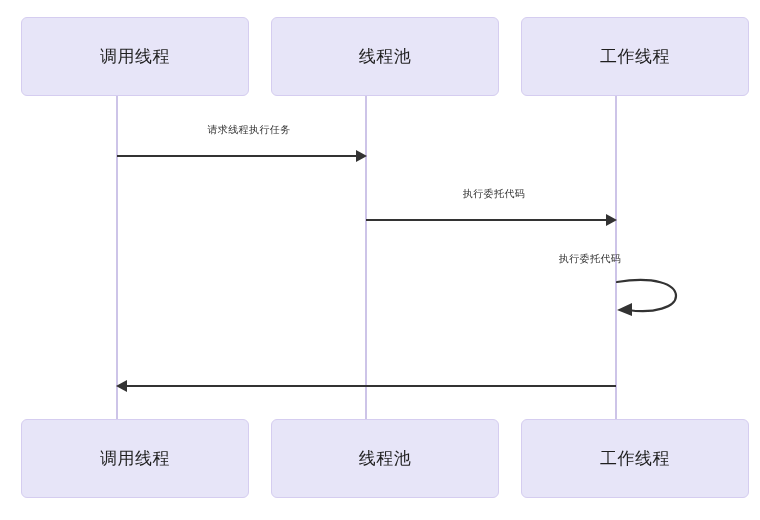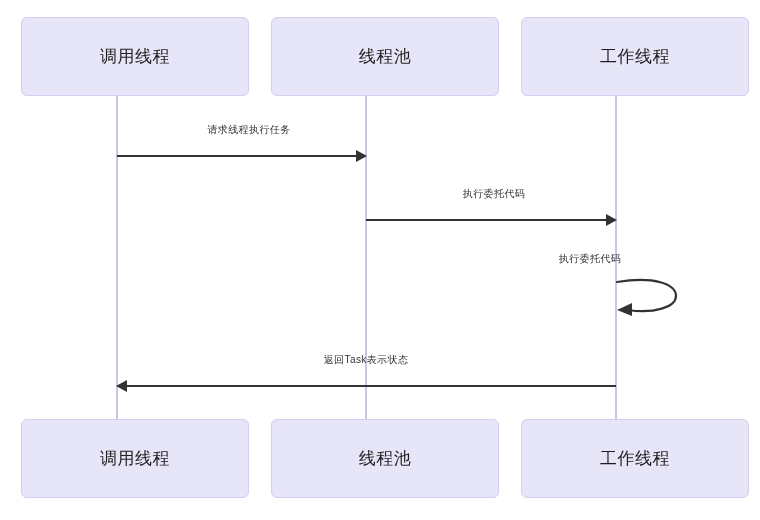--- a/index.html
+++ b/index.html
@@ -103,21 +103,20 @@
   <div class="msg-label" style="left:494px; top:189px;">执行委托代码</div>
   <div class="msg-line" style="left:366px; top:219px; width:246px;"></div>
   <div class="arrowhead right" style="left:606px; top:214px;"></div>
 
   <div class="msg-label" style="left:590px; top:254px;">执行委托代码</div>
   <svg class="self-loop-svg" style="left:612px; top:274px;" width="80" height="46" viewBox="0 0 80 46">
     <path d="M 5 8 C 42 2, 64 10, 64 22 C 64 33, 42 40, 16 36" fill="none" stroke="#333333" stroke-width="2.2" stroke-linecap="round"></path>
     <polygon points="20,29 20,42 5,36" fill="#333333"></polygon>
   </svg>
 
-  <div class="msg-label" style="left:366px; top:355px;">返回Task表示状态</div>
   <div class="msg-line" style="left:126px; top:385px; width:490px;"></div>
   <div class="arrowhead left" style="left:116px; top:380px;"></div>
 
   <div class="participant-box" style="left:21px; top:419px;">
     <span class="participant-label">调用线程</span>
   </div>
   <div class="participant-box" style="left:271px; top:419px;">
     <span class="participant-label">线程池</span>
   </div>
   <div class="participant-box" style="left:521px; top:419px;">

